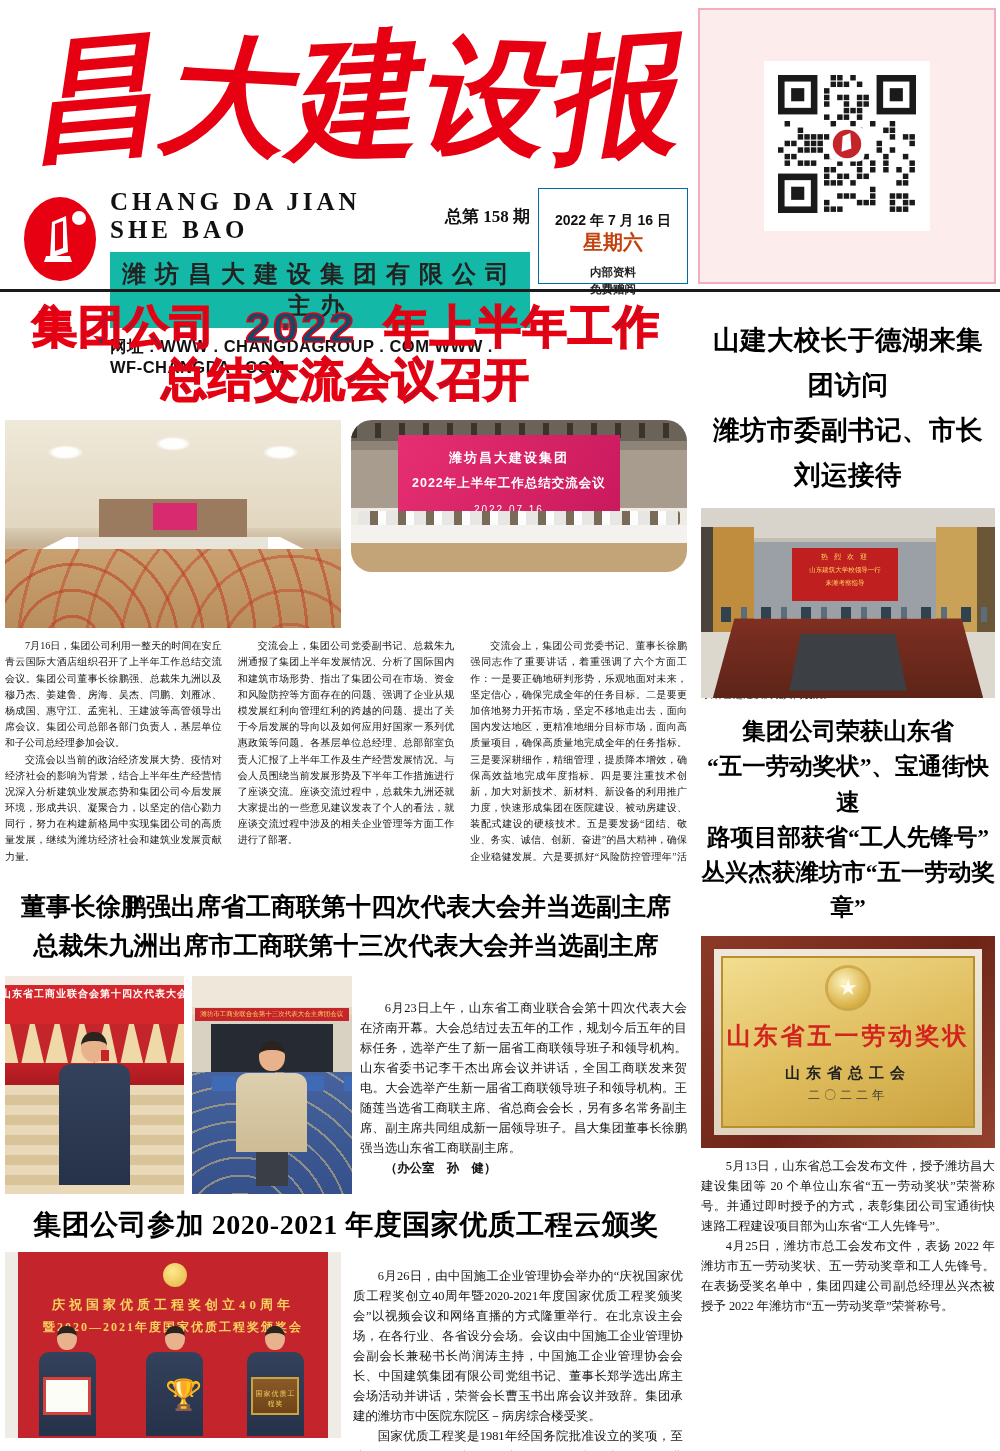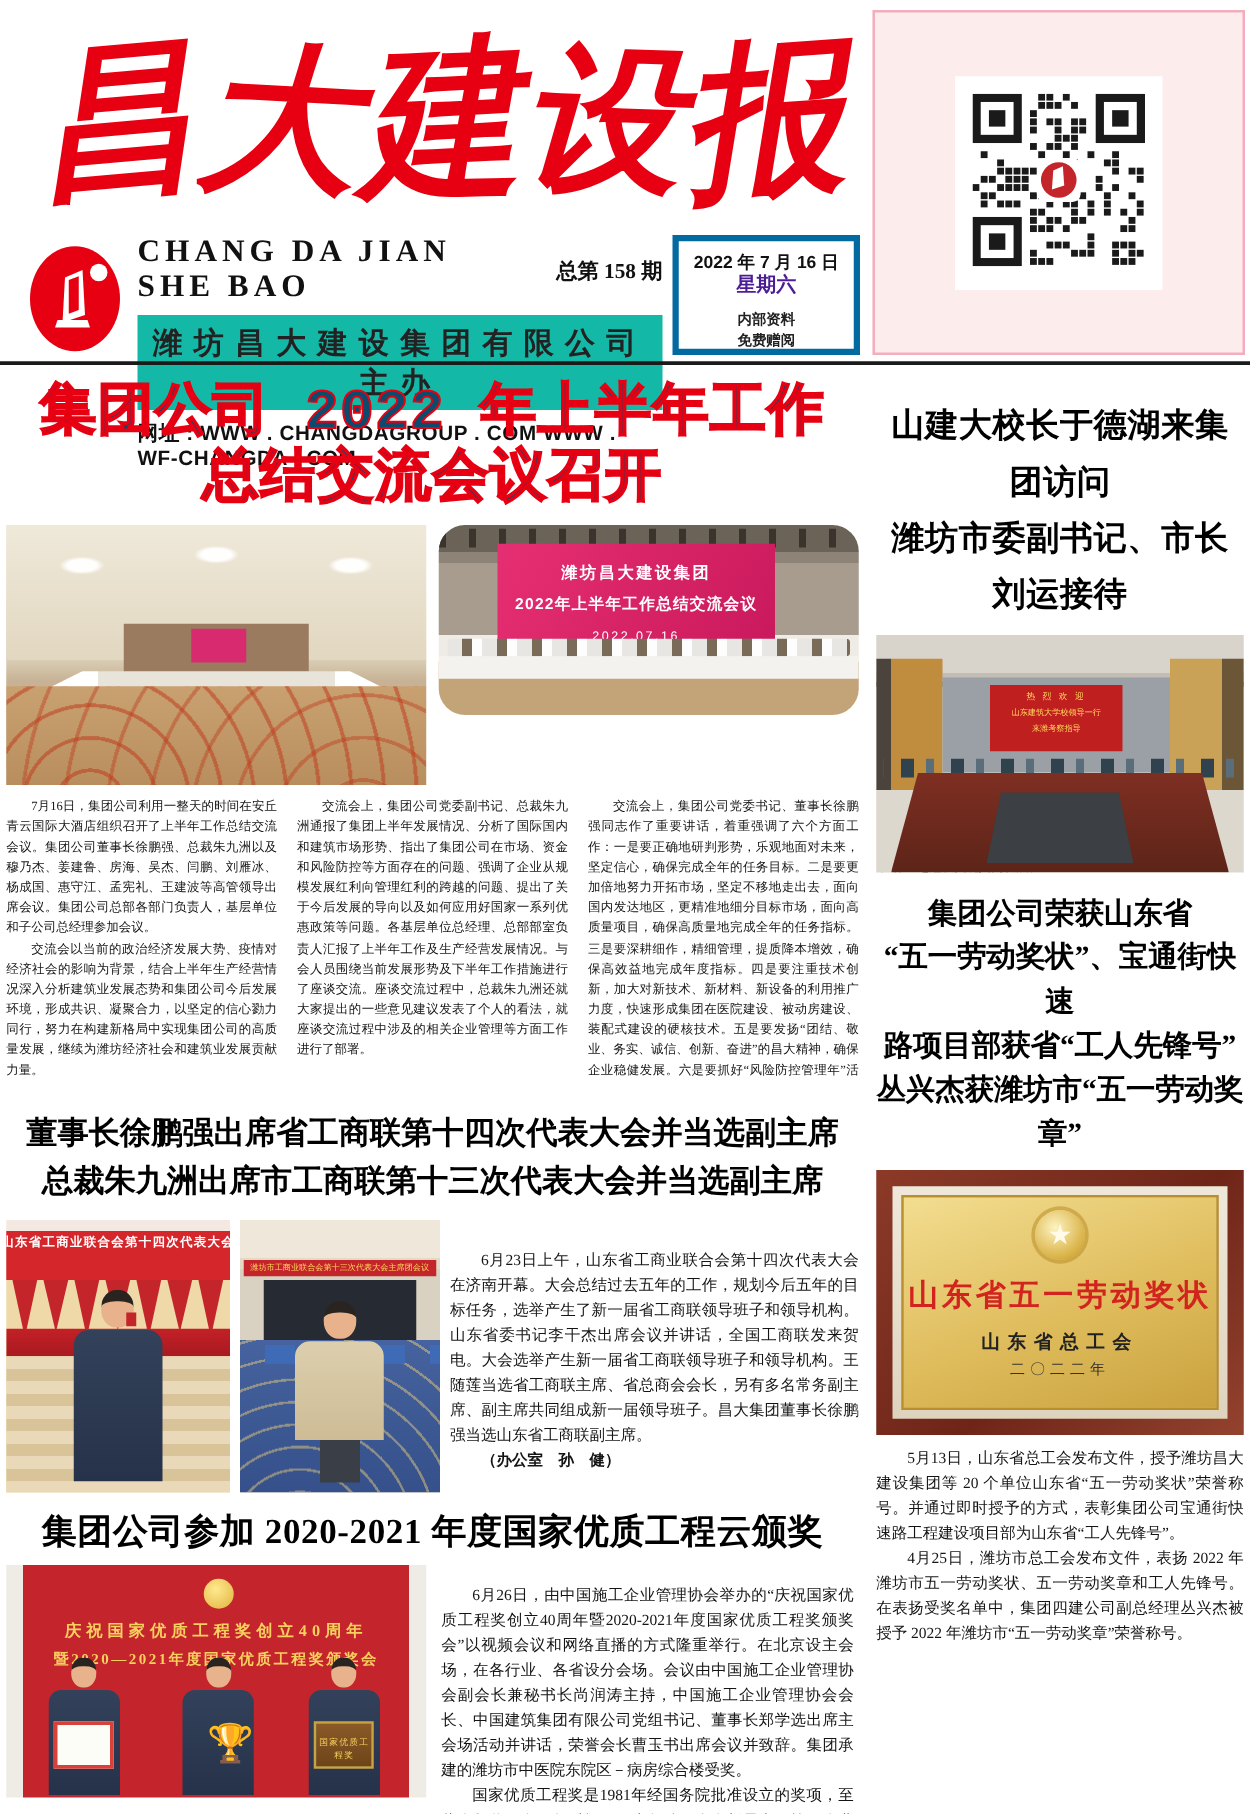--- a/index.html
+++ b/index.html
@@ -22,23 +22,23 @@
   .logo-badge { position:absolute; left:22px; top:196px; width:76px; height:86px; }
   .mast-mid { position:absolute; left:110px; top:188px; width:420px; }
   .pinyin-row { display:flex; align-items:center; }
   .mast-pinyin { font-family:"Liberation Serif", serif; font-weight:bold; font-size:25px; letter-spacing:4px; color:#111; }
   .mast-issue { margin-left:26px; font-size:17px; font-weight:bold; color:#111; white-space:nowrap; }
   .organizer-band { margin-top:8px; background:#14b8a6; padding:6px 0; text-align:center;
     font-size:24px; font-weight:bold; letter-spacing:9px; color:#222; font-family:"Liberation Sans", sans-serif; }
   .mast-site { margin-top:8px; font-family:"Liberation Sans", sans-serif; font-weight:bold; font-size:16.5px; color:#111; letter-spacing:0.5px; }
 
   .date-box { position:absolute; left:538px; top:188px; width:150px; height:96px;
-    border:5px solid #0369a1; text-align:center; padding-top:8px; font-family:"Liberation Sans", sans-serif; }
+    border:1px solid #0369a1; text-align:center; padding-top:23px; font-family:"Liberation Sans", sans-serif; }
   .date-line { font-size:14px; font-weight:bold; color:#111; }
-  .date-week { font-size:16px; font-weight:bold; color:#4c1d95; line-height:1.2; }
+  .date-week { font-size:20px; font-weight:bold; color:#c2410c; line-height:1.2; }
   .date-note { font-size:11.5px; font-weight:bold; color:#222; line-height:1.5; }
   .date-note-wrap { margin-top:10px; }
 
   .qr-box { position:absolute; right:4px; top:8px; width:298px; height:276px;
     background:#fdecec; border:2px solid #f2aebe; display:flex; align-items:center; justify-content:center; }
   .qr-white { background:#fff; padding:14px; }
 
   .mast-rule { position:absolute; left:0; top:289px; width:1000px; height:3px; background:#1a1a1a; }
 
   

